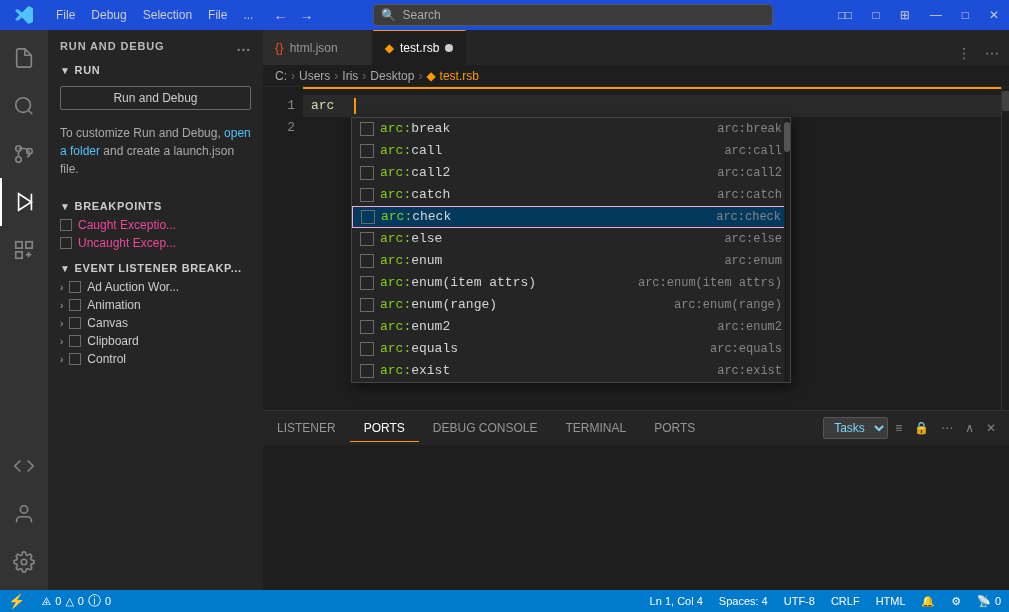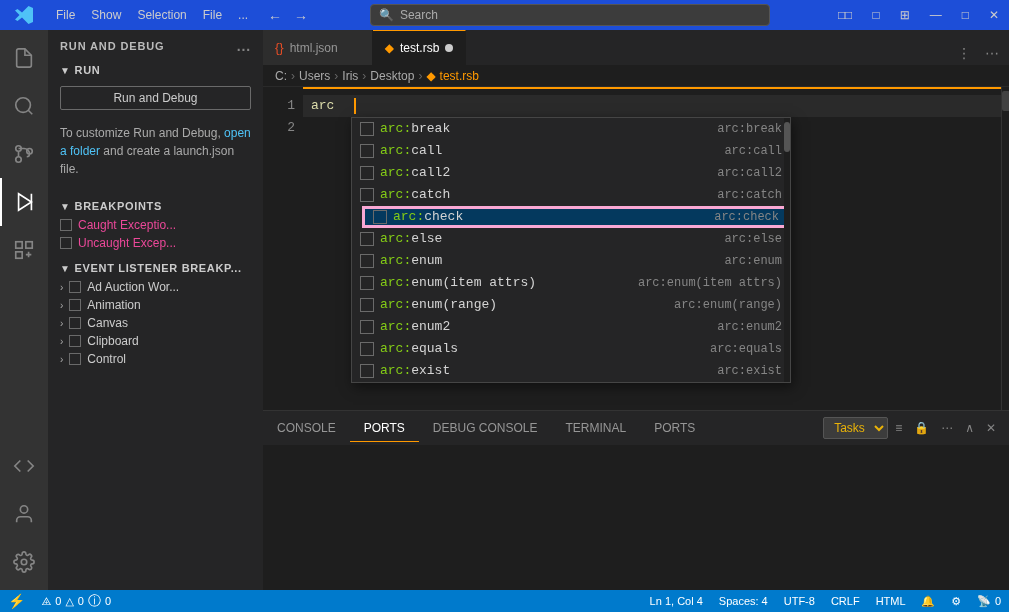--- a/index.html
+++ b/index.html
@@ -409,22 +409,21 @@
     .autocomplete-item {
       display: flex;
       align-items: center;
       padding: 2px 8px;
       height: 22px;
       cursor: pointer;
       position: relative;
     }
     .autocomplete-item.selected {
       background: #04395e;
-      border: 3px solid #f9a8d4;
-      margin-left: 10px;
+      border: 1px solid #f9a8d4;
     }
     .ac-checkbox {
       width: 14px;
       height: 14px;
       border: 1px solid #6a6a6a;
       background: none;
       margin-right: 6px;
       flex-shrink: 0;
     }
     .ac-label {
@@ -495,21 +494,21 @@
       background: none;
       border: none;
       color: #858585;
       cursor: pointer;
       padding: 3px 5px;
       font-size: 12px;
     }
     .panel-select {
       background: #3c3c3c;
       border: 1px solid #555;
-      color: #eab308;
+      color: #7dd3fc;
       font-size: 12px;
       padding: 2px 6px;
       height: 22px;
       cursor: pointer;
       border-radius: 2px;
     }
     .panel-content {
       flex: 1;
       overflow: hidden;
     }
@@ -547,21 +546,21 @@
 <body>
 
 <div class="titlebar">
   <div class="titlebar-logo">
     <svg width="20" height="20" viewBox="0 0 20 20">
       <path d="M14.5 1L8 7.5 3.5 4 1 5.5l4.5 4.5L1 14.5 3.5 16 8 12.5l6.5 6.5L19 17V3z" fill="#4fc3f7"></path>
     </svg>
   </div>
   <div class="titlebar-menus">
     <span class="titlebar-menu-item">File</span>
-    <span class="titlebar-menu-item">Show</span>
+    <span class="titlebar-menu-item">Debug</span>
     <span class="titlebar-menu-item">Selection</span>
     <span class="titlebar-menu-item">File</span>
     <span class="titlebar-menu-item">...</span>
   </div>
   <div class="titlebar-nav">
     <button>←</button>
     <button>→</button>
   </div>
   <div class="titlebar-search">
     <div class="titlebar-search-box">
@@ -821,21 +820,21 @@
         </div>
 
         <div style="width:8px;background:#1e1e1e;border-left:1px solid #333;">
           <div style="width:8px;height:20px;background:#424242;border-radius:2px;margin-top:4px;"></div>
         </div>
       </div>
     </div>
 
     <div class="panel">
       <div class="panel-tabs">
-        <div class="panel-tab">CONSOLE</div>
+        <div class="panel-tab">LISTENER</div>
         <div class="panel-tab active">PORTS</div>
         <div class="panel-tab">DEBUG CONSOLE</div>
         <div class="panel-tab">TERMINAL</div>
         <div class="panel-tab">PORTS</div>
         <div class="panel-tab-actions">
           <select class="panel-select">
             <option>Tasks</option>
           </select>
           <button title="List">≡</button>
           <button title="Lock">🔒</button>

